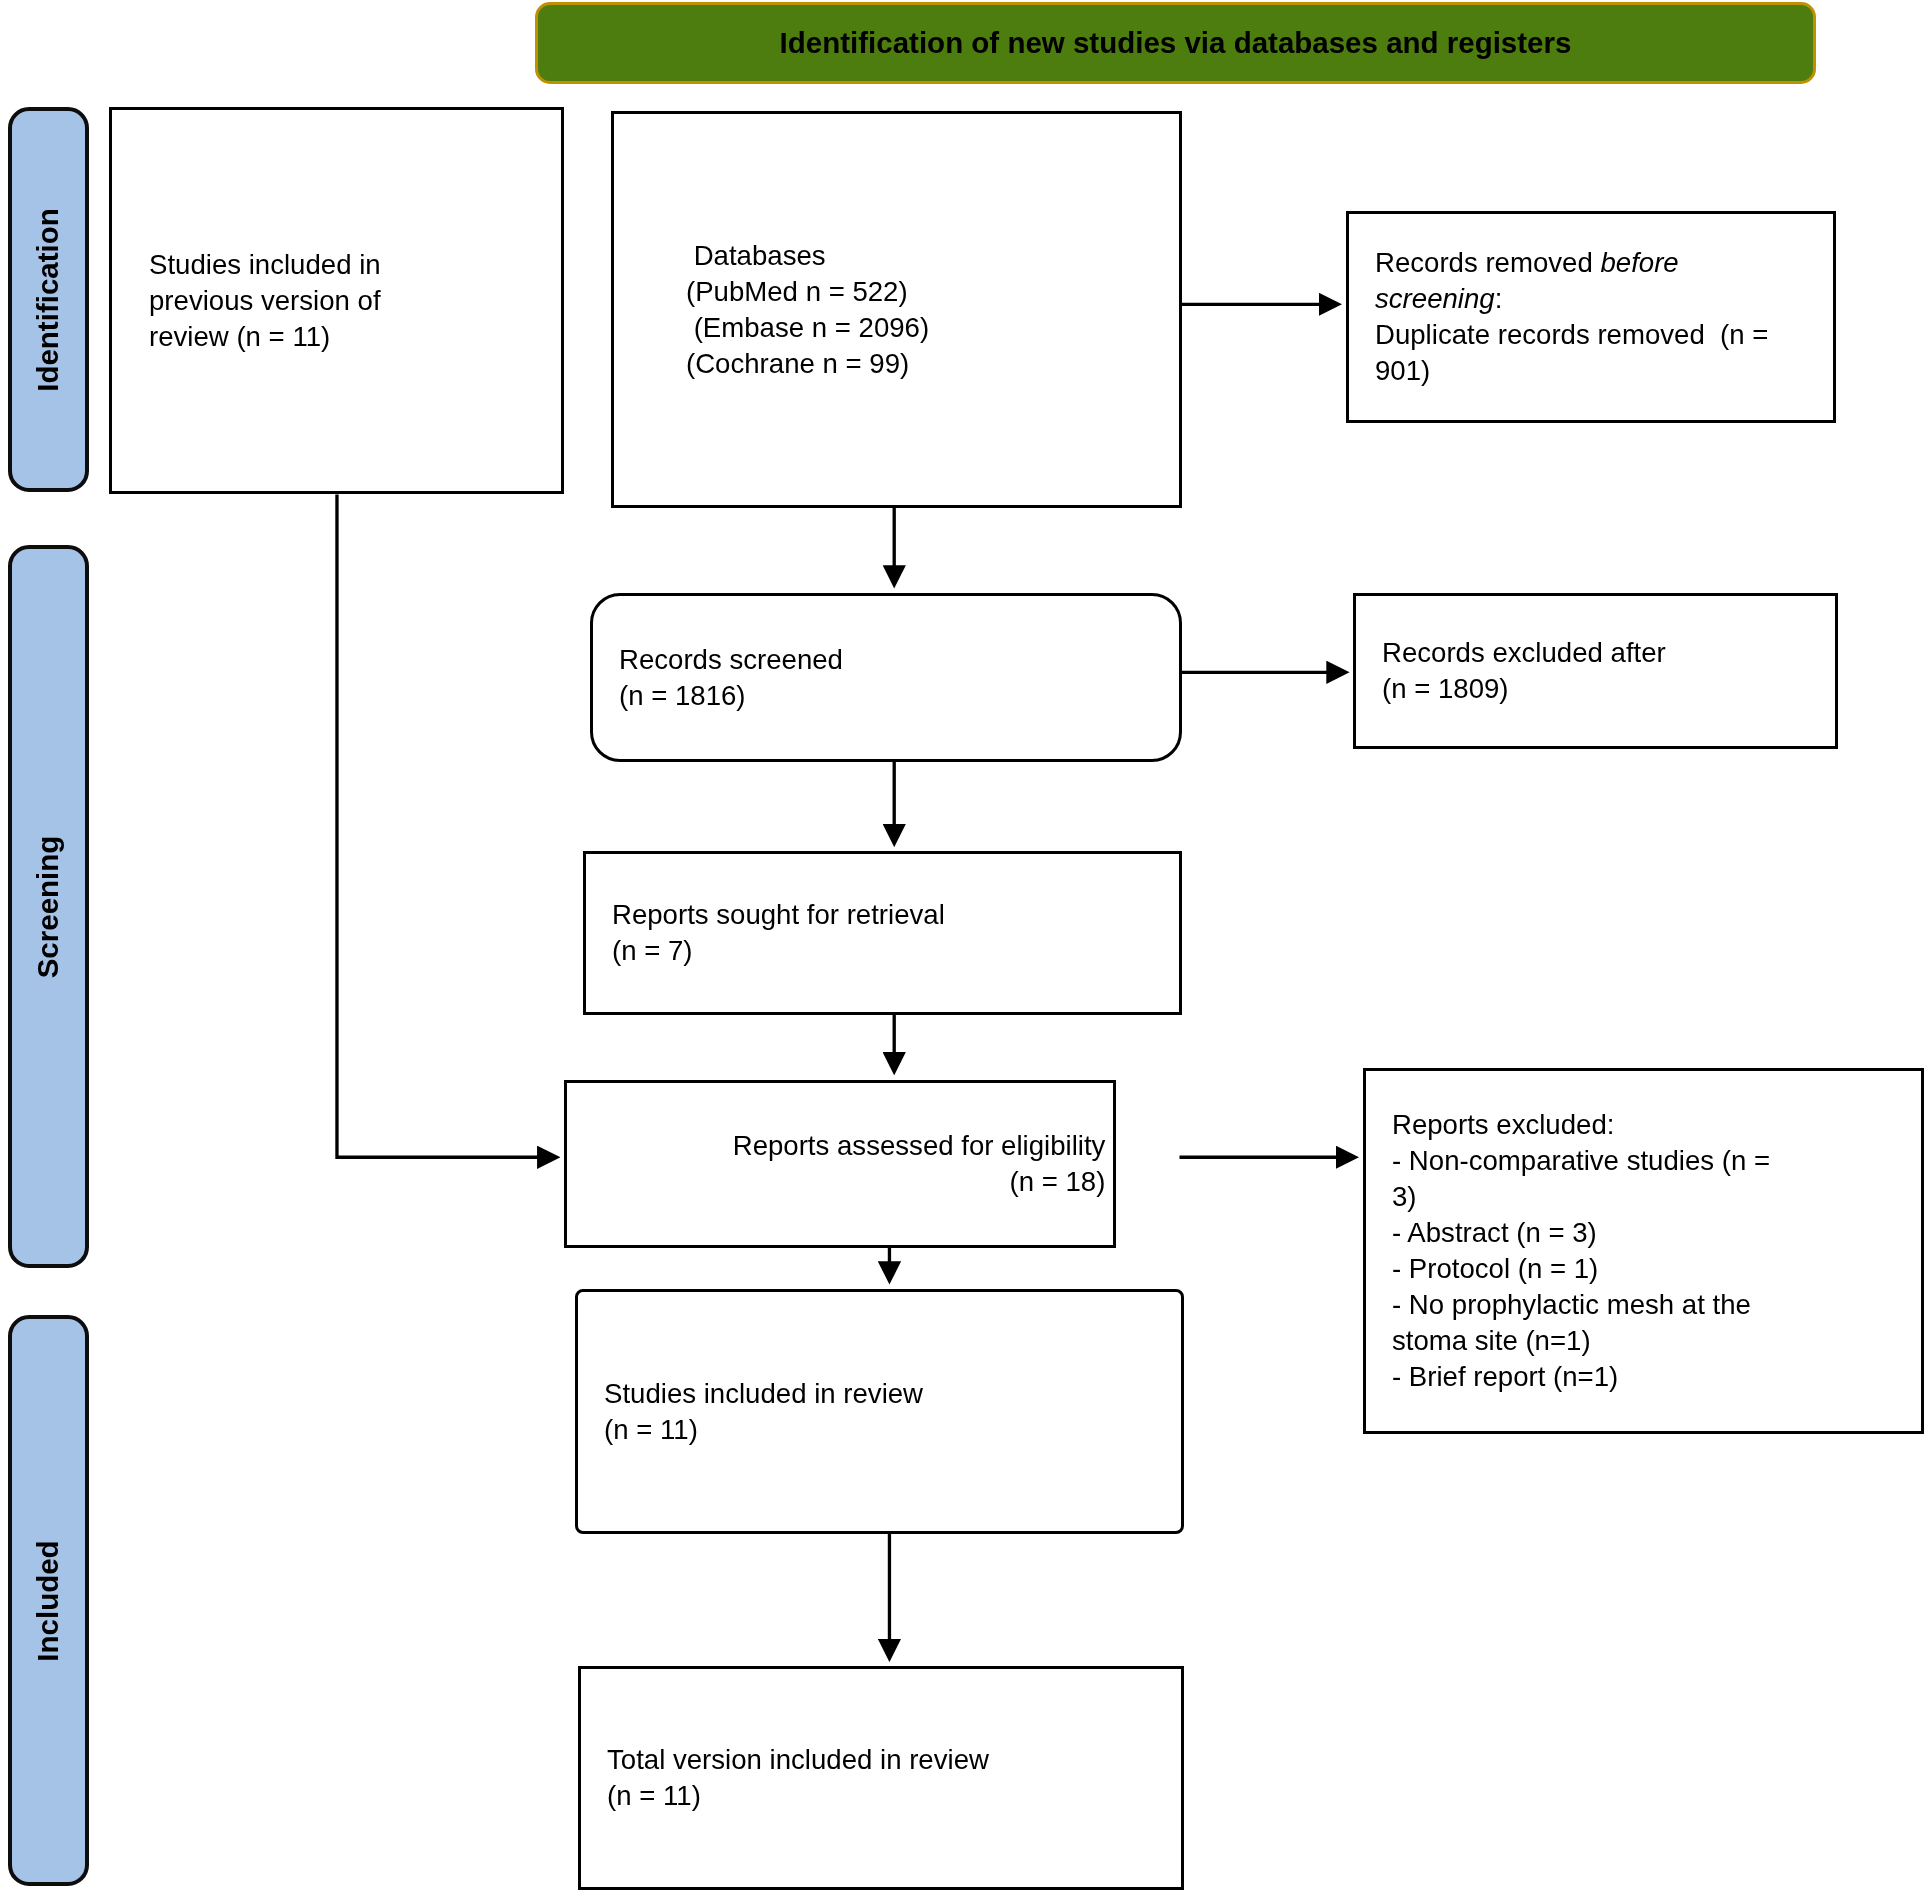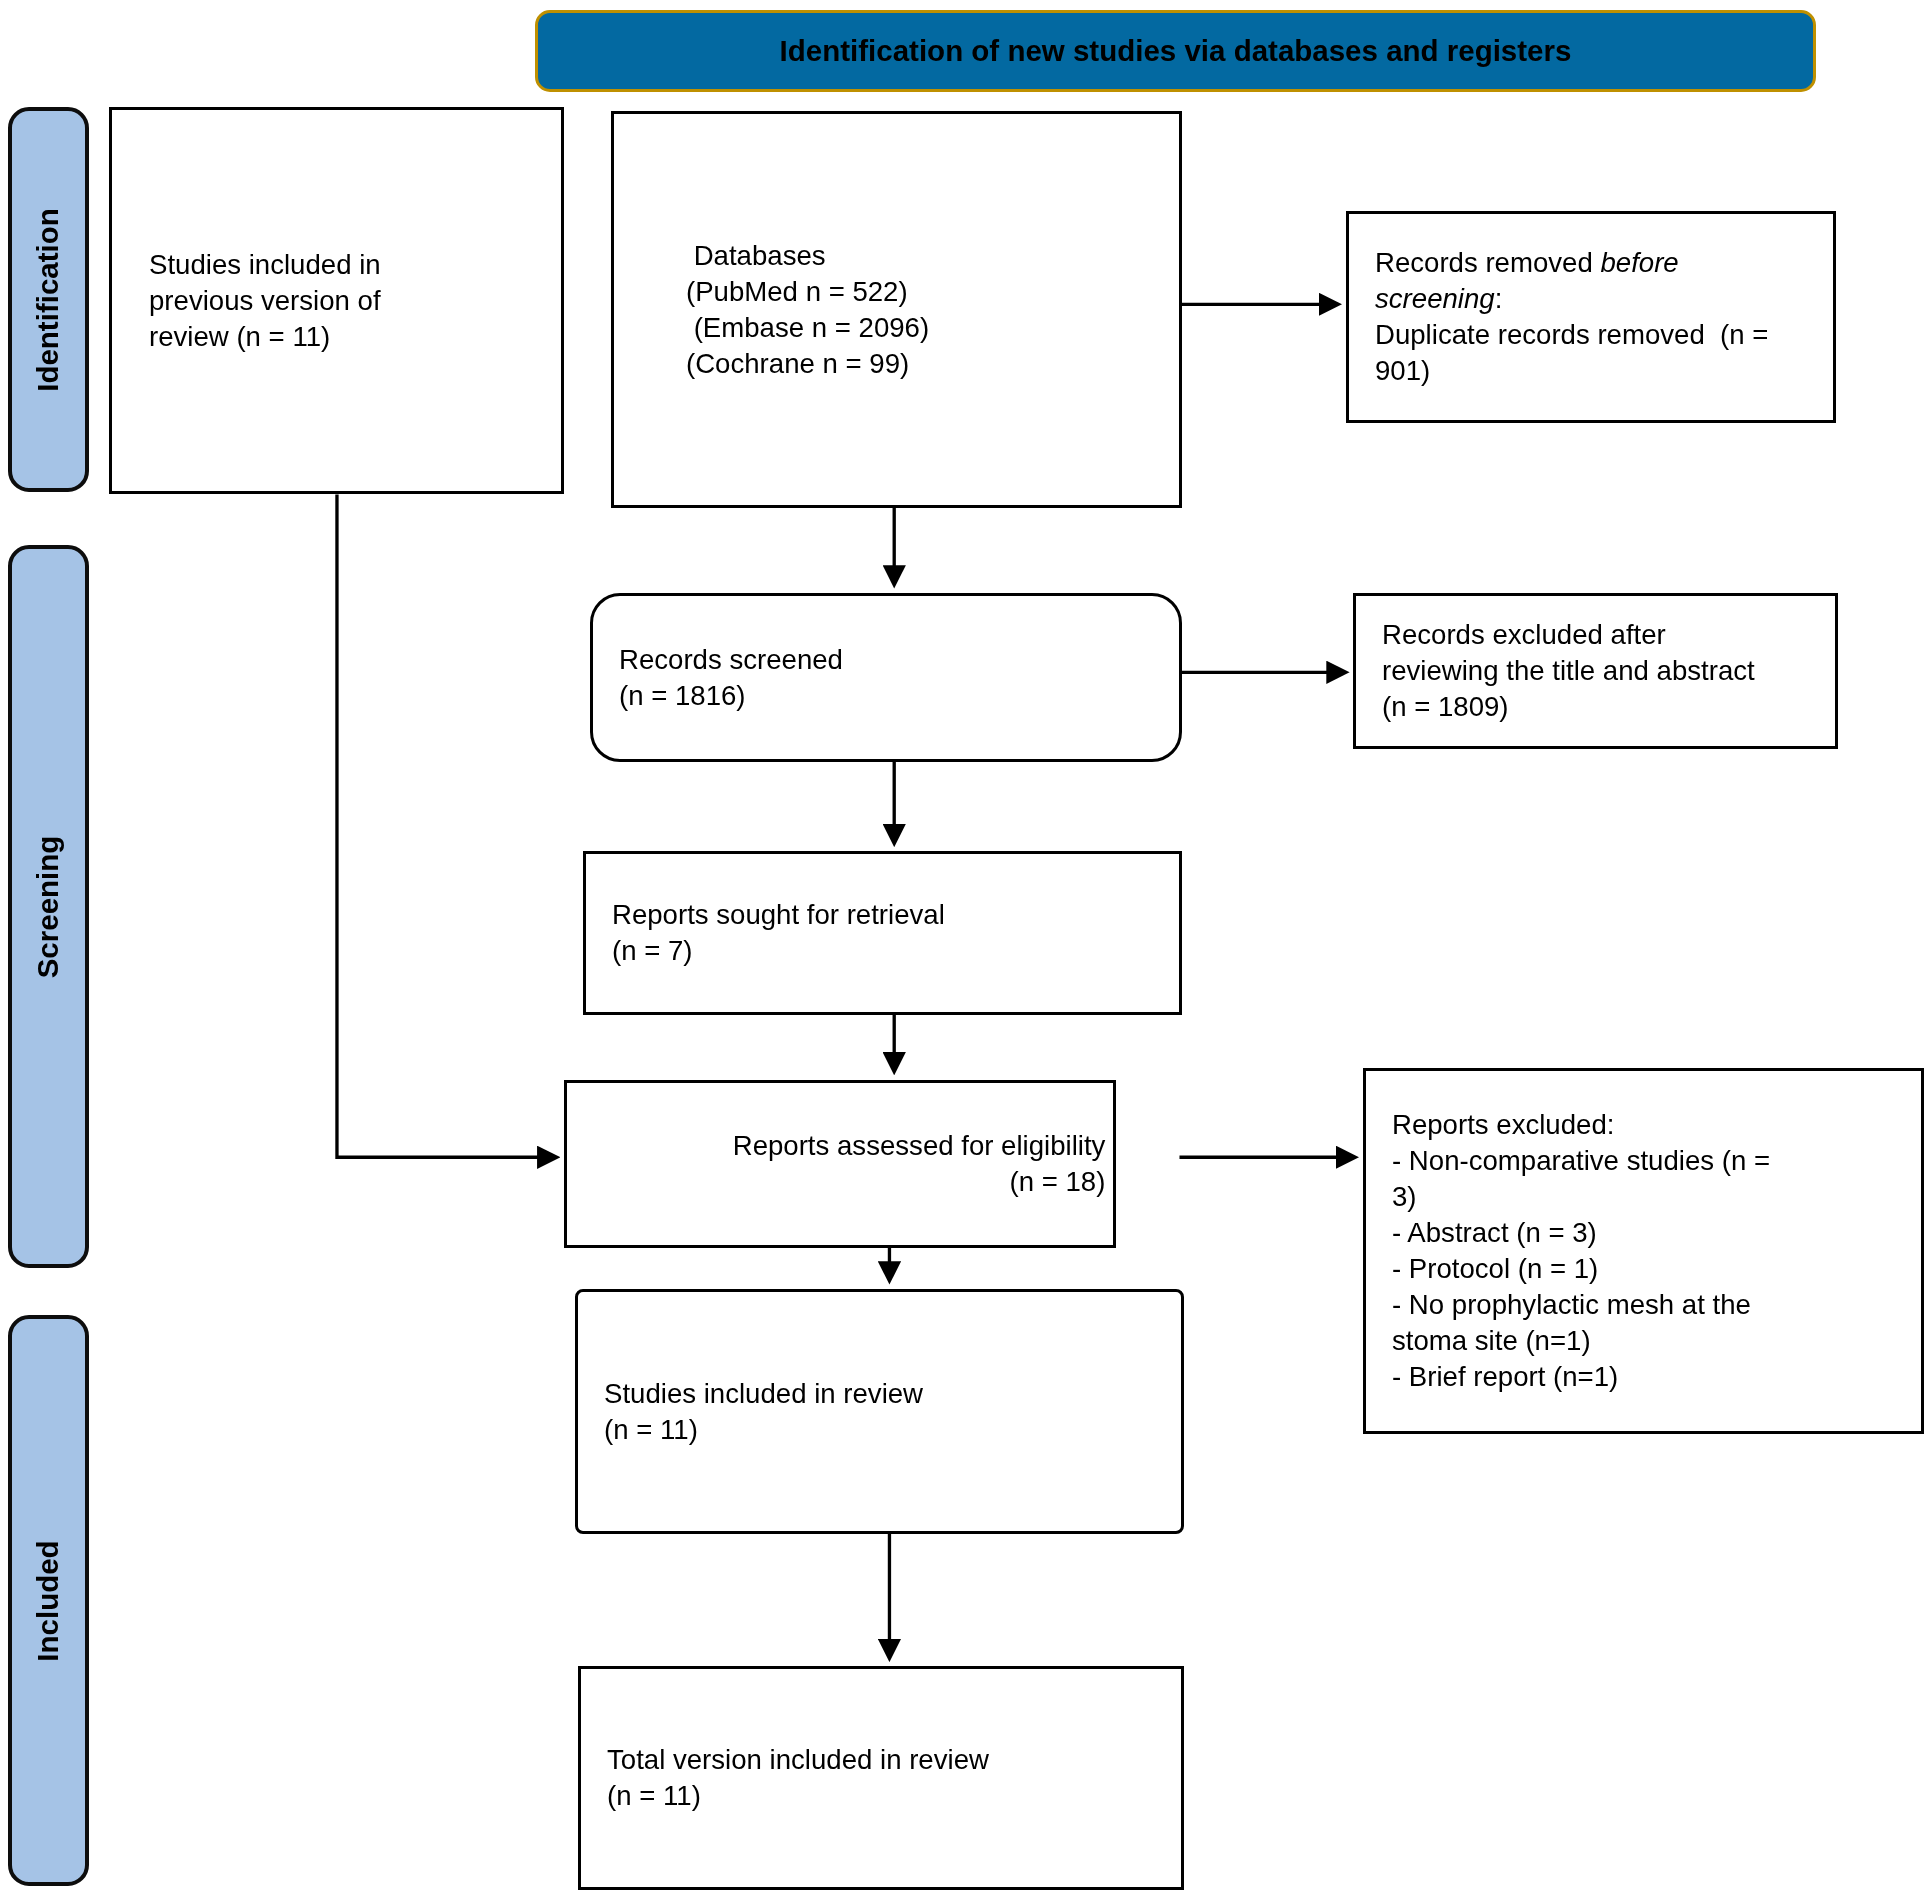--- a/index.html
+++ b/index.html
@@ -55,21 +55,21 @@
   #box-studies-included  {left:575px; top:1289px;width:609px; height:245px;border-radius:8px;}
   #box-total-studies     {left:578px; top:1666px;width:606px; height:224px;}
   
   .wires{position:absolute;left:0;top:0;width:1932px;height:1899px;pointer-events:none;}
 </style>
 </head>
 <body>
 
 <div class="canvas">
 
-  <div class="banner" style="background: #0369a1; border-color: rgb(191, 144, 0); margin-top: 8px;">
+  <div class="banner" style="background: #4d7c0f; border-color: rgb(191, 144, 0);">
     <span>Identification of new studies via databases and registers</span>
   </div>
 
   <div class="stage" id="stage-identification" style="background: rgb(165, 195, 230);">
     <span>Identification</span>
   </div>
   <div class="stage" id="stage-screening" style="background: rgb(165, 195, 230);">
     <span>Screening</span>
   </div>
   <div class="stage" id="stage-included" style="background: rgb(165, 195, 230);">
@@ -92,21 +92,20 @@
       <div class="ln"><span class="it">screening</span><span>:</span></div>
       <div class="ln">Duplicate records removed&nbsp; (n =</div>
       <div class="ln">901)</div>
     </div>
   <div class="fbox" id="box-records-screened">
       <div class="ln">Records screened</div>
       <div class="ln">(n = 1816)</div>
     </div>
   <div class="fbox" id="box-records-excluded">
       <div class="ln">Records excluded after</div>
-      <div class="ln">reviewing the title and abstract</div>
       <div class="ln">(n = 1809)</div>
     </div>
   <div class="fbox" id="box-reports-sought">
       <div class="ln">Reports sought for retrieval</div>
       <div class="ln">(n = 7)</div>
     </div>
   <div class="fbox" id="box-reports-assessed">
       <div class="ln">Reports assessed for eligibility</div>
       <div class="ln">(n = 18)</div>
     </div>

